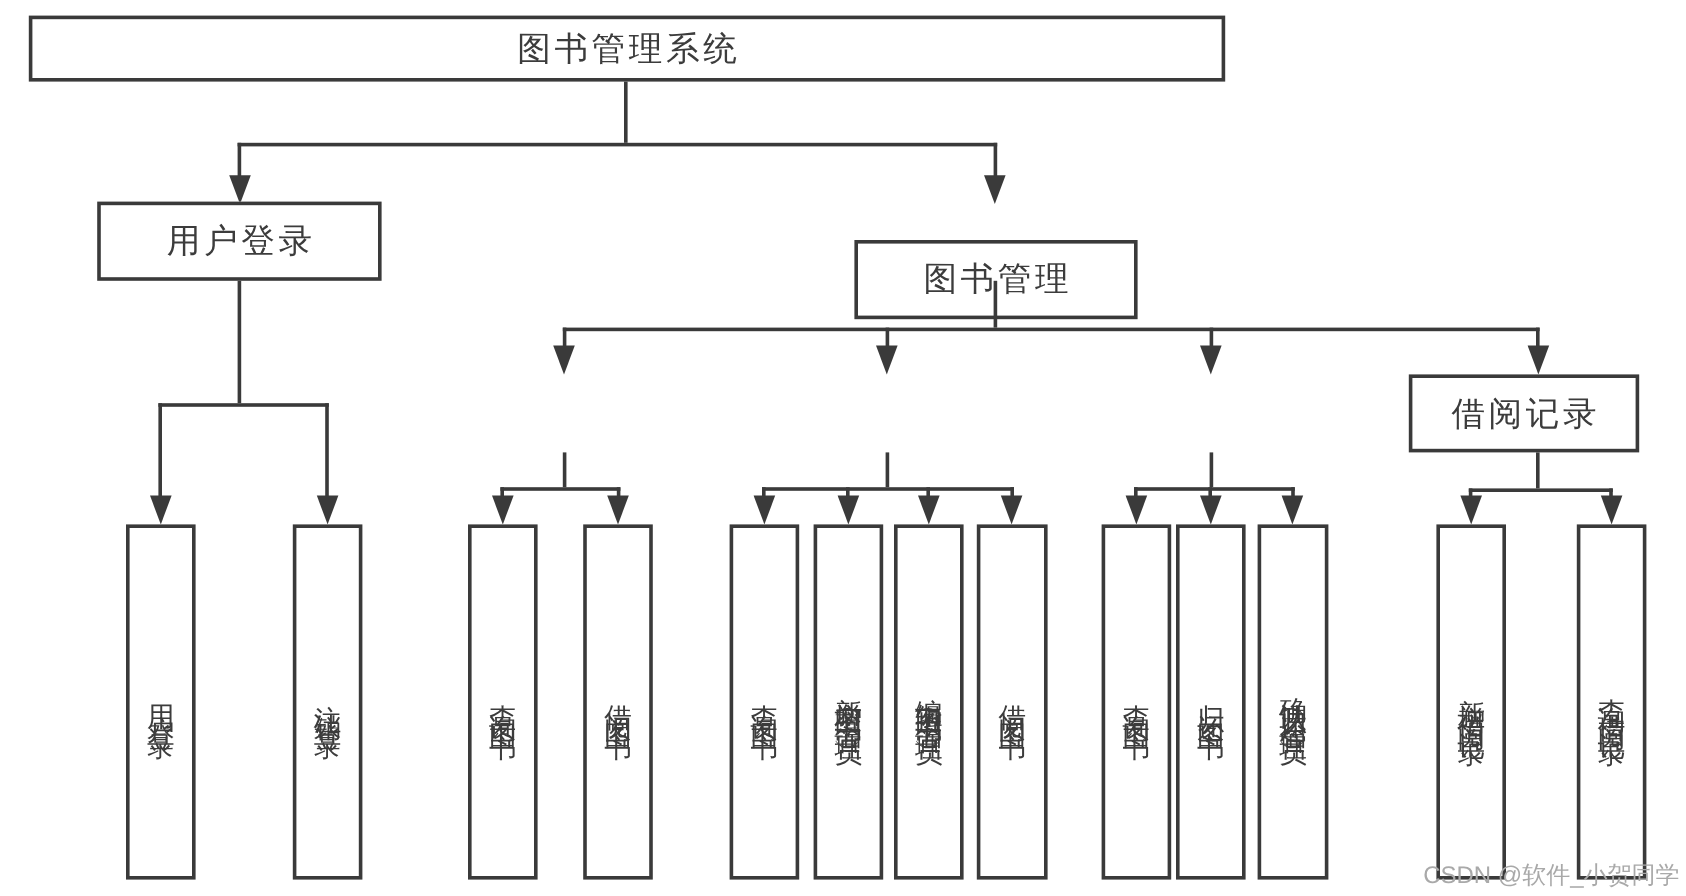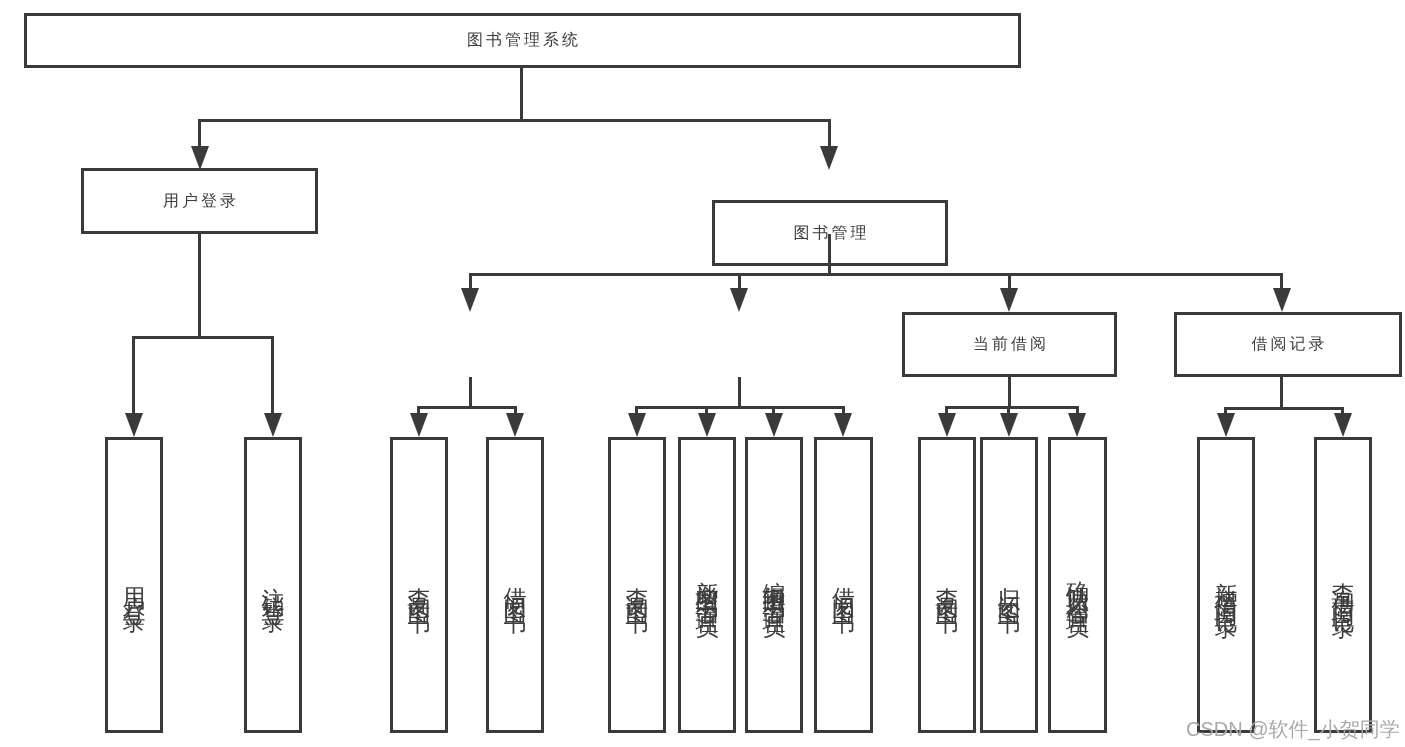--- a/index.html
+++ b/index.html
@@ -20,21 +20,21 @@
     position: absolute;
     box-sizing: border-box;
     border: 3px solid #3a3a3a;
     background: #ffffff;
     display: flex;
     align-items: center;
     justify-content: center;
     color: #3c3c3c;
   }
   .hbox {
-    font-size: 16px;
+    font-size: 28px;
     letter-spacing: 3px;
     text-indent: 3px;
     white-space: nowrap;
   }
   .vbox .vtext {
     writing-mode: vertical-rl;
     text-orientation: mixed;
     white-space: nowrap;
     font-size: 23px;
     letter-spacing: 8px;
@@ -93,22 +93,21 @@
   <div class="ln" style="left:469px; top:273px; width:814px; height:3px;"></div>
   <div class="ln" style="left:469px; top:273px; width:3px; height:17px;"></div>
   <div class="ah" style="left:461px; top:288px;"></div>
   <div class="ln" style="left:738px; top:273px; width:3px; height:17px;"></div>
   <div class="ah" style="left:730px; top:288px;"></div>
   <div class="ln" style="left:1008px; top:273px; width:3px; height:17px;"></div>
   <div class="ah" style="left:1000px; top:288px;"></div>
   <div class="ln" style="left:1280px; top:273px; width:3px; height:17px;"></div>
   <div class="ah" style="left:1273px; top:288px;"></div>
 
-  <div class="box hbox" style="left:902px; top:312px; width:215px; height:65px;">当前借阅</div>
-  <div class="box hbox" style="left:1174px; top:312px; width:228px; height:65px;">借阅记录</div>
+  <div class="box hbox" style="left:1174px; top:312px; width:192px; height:65px;">借阅记录</div>
 
   <div class="ln" style="left:469px; top:377px; width:3px; height:29px;"></div>
   <div class="ln" style="left:417px; top:406px; width:100px; height:3px;"></div>
   <div class="ln" style="left:417px; top:406px; width:3px; height:9px;"></div>
   <div class="ah" style="left:410px; top:413px;"></div>
   <div class="ln" style="left:514px; top:406px; width:3px; height:9px;"></div>
   <div class="ah" style="left:506px; top:413px;"></div>
 
   <div class="ln" style="left:738px; top:377px; width:3px; height:29px;"></div>
   <div class="ln" style="left:635px; top:406px; width:210px; height:3px;"></div>

